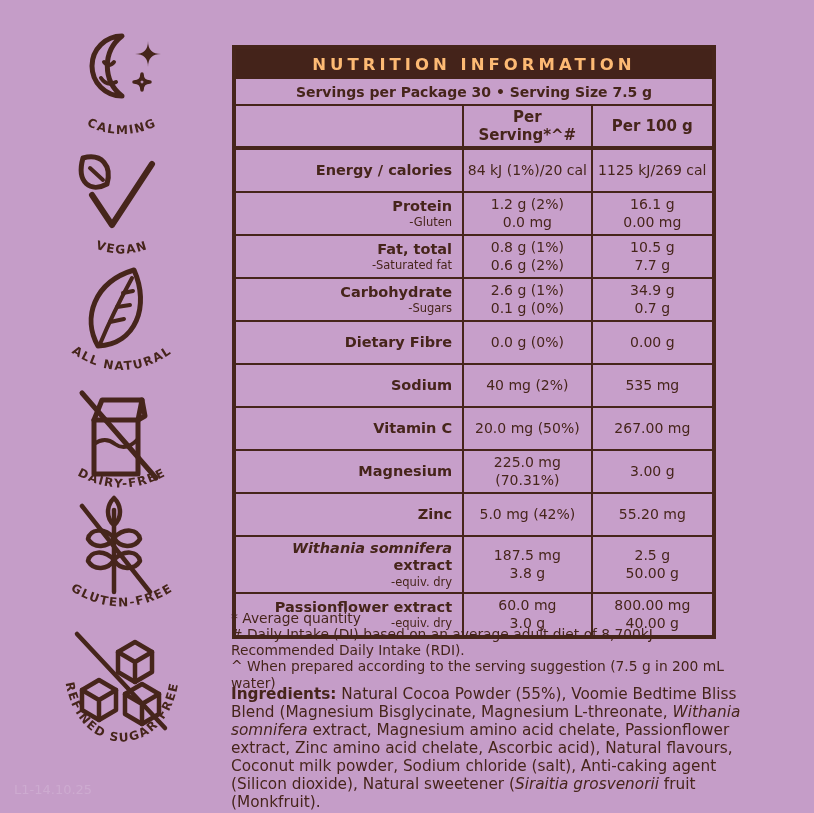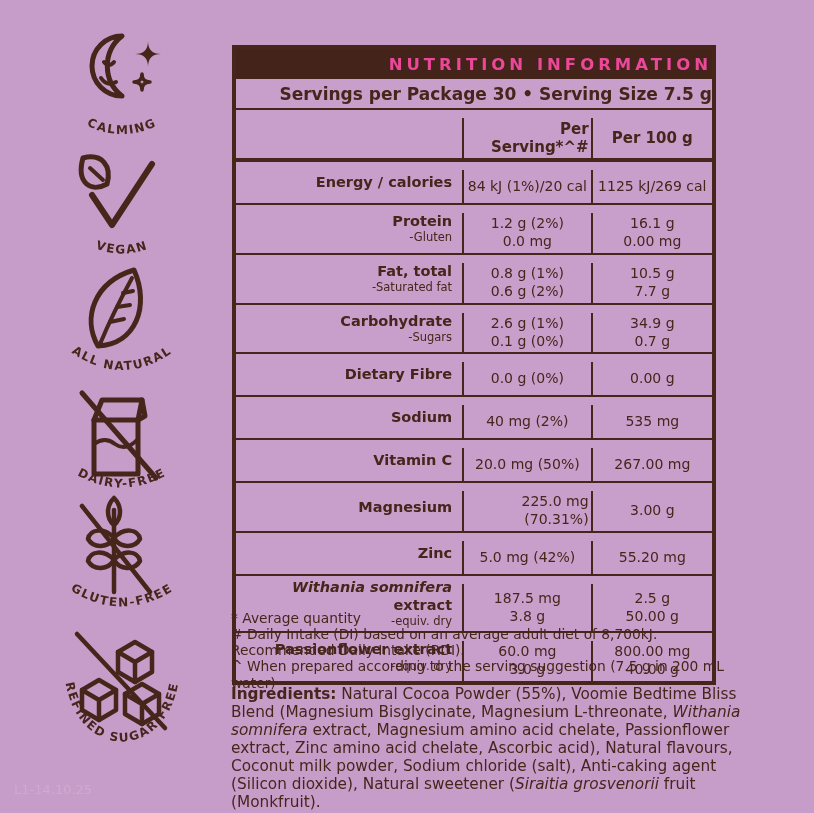--- a/index.html
+++ b/index.html
@@ -4,31 +4,31 @@
 <style>
   html,body{margin:0;padding:0;}
   body{width:814px;height:813px;position:relative;overflow:hidden;
        background:#c59dc8;font-family:"DejaVu Sans","Liberation Sans",sans-serif;color:#46251b;}
   .badge{position:absolute;left:52px;width:140px;height:130px;}
   .badge.big{left:47px;width:150px;height:150px;}
   .arc-label{font-family:"DejaVu Sans","Liberation Sans",sans-serif;font-size:12px;font-weight:bold;
              letter-spacing:1.6px;fill:#46251b;}
   
   .ntable{position:absolute;left:232px;top:45px;width:484px;border:4px solid #46251b;background:#c79fca;box-sizing:border-box;}
-  .t-title-bar{background:#44231a;color:#ec4899;text-align:right;padding:6px 0 5px;
+  .t-title-bar{background:#44231a;color:#fdba74;text-align:center;padding:6px 0 5px;
                font-weight:bold;font-size:16.5px;letter-spacing:4px;}
-  .t-servings{text-align:right;font-weight:bold;font-size:17px;padding:5px 0 4px;border-bottom:2.5px solid #46251b;}
+  .t-servings{text-align:center;font-weight:bold;font-size:14px;padding:5px 0 4px;border-bottom:2.5px solid #46251b;}
   .t-colhead{display:flex;border-bottom:4px solid #46251b;}
   .t-colhead .cell{min-height:38px;display:flex;align-items:center;justify-content:center;
                    font-weight:bold;font-size:15px;}
   .cell{box-sizing:border-box;}
   .cell.lab{flex:0 0 47.5%;display:flex;flex-direction:column;justify-content:center;
             align-items:flex-end;text-align:right;padding:3px 10px 3px 4px;}
   .cell.val{display:flex;flex-direction:column;justify-content:center;align-items:center;
-            text-align:right;border-left:2.5px solid #46251b;padding:2px 2px;margin-top:8px;}
+            text-align:center;border-left:2.5px solid #46251b;padding:2px 2px;}
   .cell.v1{flex:0 0 27%;}
   .cell.v2{flex:1;}
   .trow{display:flex;min-height:41px;border-bottom:2.5px solid #46251b;}
   .trow:last-child{border-bottom:none;}
   .lab-main{font-weight:bold;font-size:14.5px;line-height:1.2;}
   .lab-sub{font-weight:normal;font-size:11.5px;line-height:1.25;}
   .vline{font-size:14px;line-height:1.28;}
   
   .footnotes{position:absolute;left:231px;top:597px;width:516px;font-size:13.8px;line-height:1.17;margin-top:13px;}
   .footnotes p{margin:0;}

